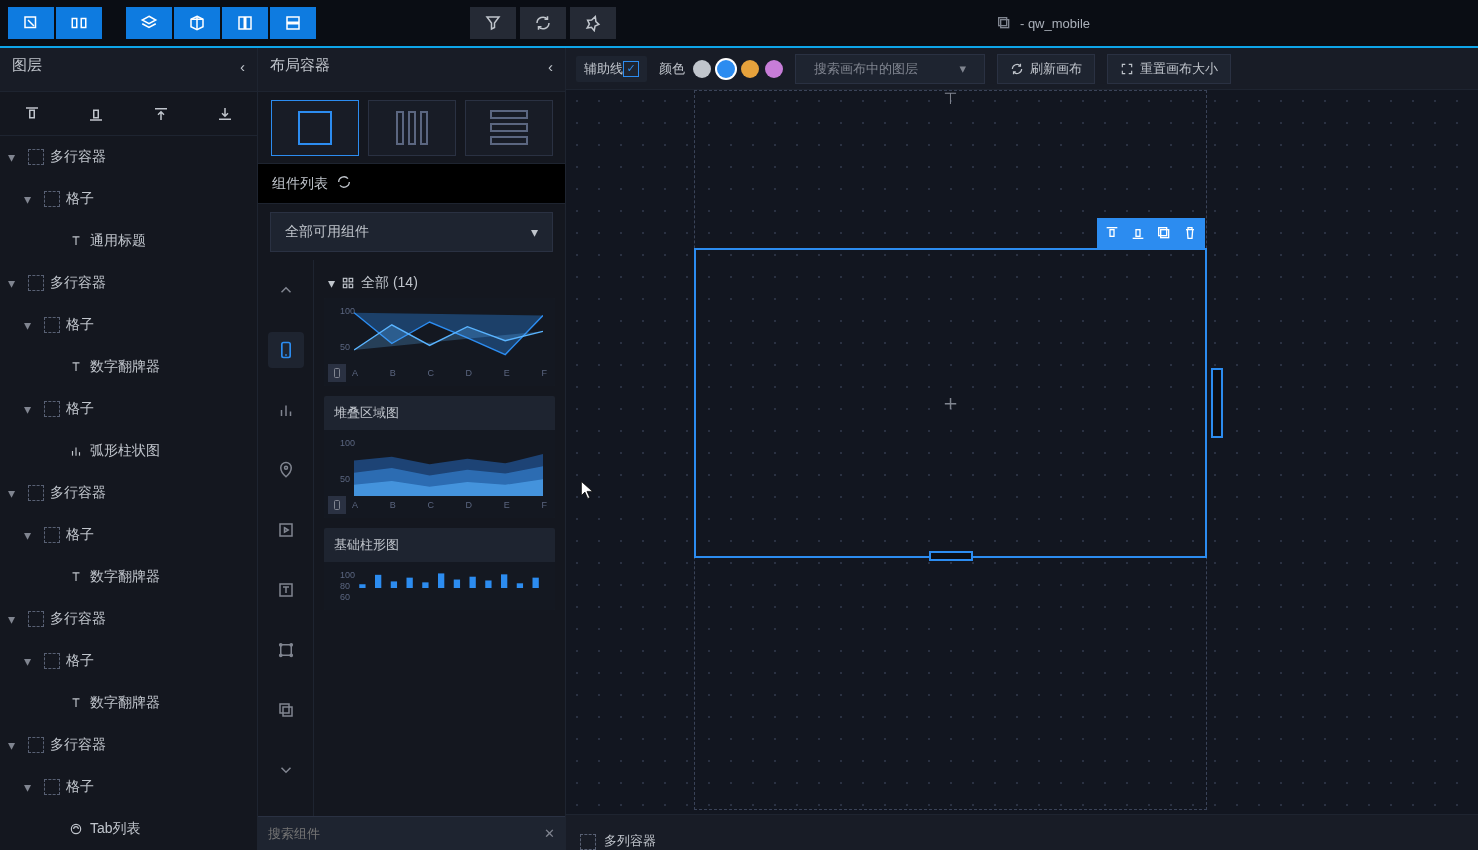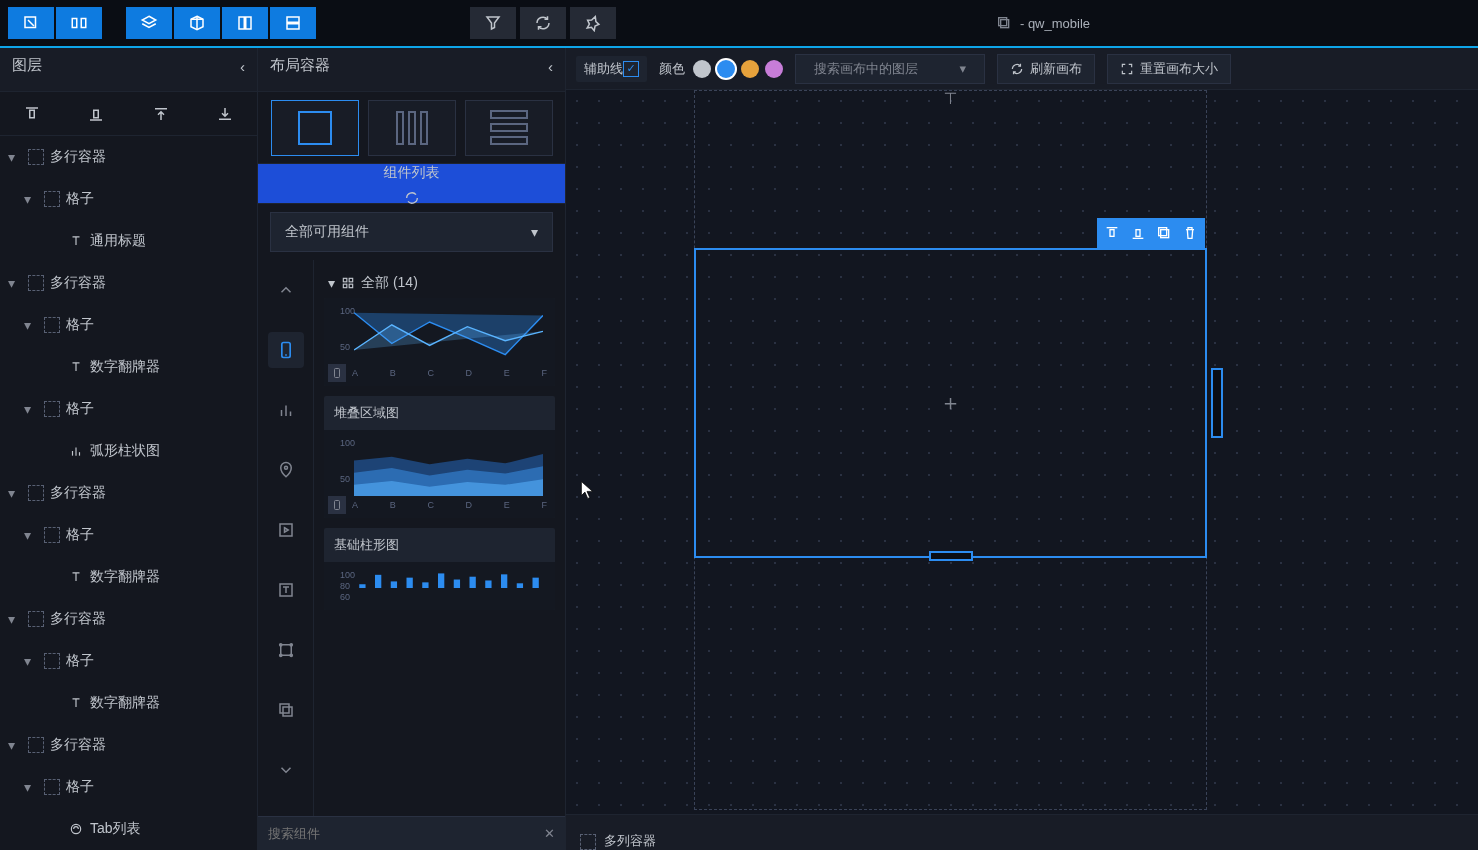--- a/index.html
+++ b/index.html
@@ -38,21 +38,21 @@
 .layout-panel { width: 308px; background: #14171f; border-right: 1px solid #1e2430; display: flex; flex-direction: column; position: relative; }
 .layout-modes { height: 72px; display: flex; justify-content: space-around; align-items: center; padding: 12px 8px; border-bottom: 1px solid #1e2430; }
 .mode-btn { width: 88px; height: 56px; border: 1px solid #2a3142; background: #181c26; display: flex; align-items: center; justify-content: center; cursor: pointer; }
 .mode-btn.active { border-color: #2c8cf0; }
 .mode-inner { display: flex; gap: 4px; }
 .mode-inner .sq { width: 34px; height: 34px; border: 2px solid #2c8cf0; }
 .mode-inner .col { width: 8px; height: 34px; border: 2px solid #5b6680; }
 .mode-inner .row { width: 38px; height: 9px; border: 2px solid #5b6680; }
 .mode-rows { flex-direction: column; }
 
-.section-hdr { height: 40px; display: flex; align-items: center; padding: 0 14px; background: #1d4ed8; border-bottom: 1px solid #1e2430; gap: 8px; font-size: 14px; flex-direction: column; }
+.section-hdr { height: 40px; display: flex; align-items: center; padding: 0 14px; background: #000000; border-bottom: 1px solid #1e2430; gap: 8px; font-size: 14px; }
 .refresh-icon { cursor: pointer; }
 .dropdown { height: 40px; margin: 8px 12px; background: #1e2430; border: 1px solid #2a3142; display: flex; align-items: center; justify-content: space-between; padding: 0 14px; cursor: pointer; font-size: 14px; }
 
 .comp-area { flex: 1; display: flex; overflow: hidden; }
 .comp-cats { width: 56px; background: #14171f; border-right: 1px solid #1e2430; display: flex; flex-direction: column; align-items: center; padding: 12px 0; gap: 24px; }
 .cat-btn { width: 36px; height: 36px; display: flex; align-items: center; justify-content: center; cursor: pointer; color: #808590; }
 .cat-btn.active { color: #2c8cf0; background: #1e2430; border-radius: 4px; }
 
 .comp-list { flex: 1; overflow-y: auto; padding: 8px 10px; }
 .comp-list-hdr { display: flex; align-items: center; gap: 6px; padding: 6px 4px; font-size: 14px; }

